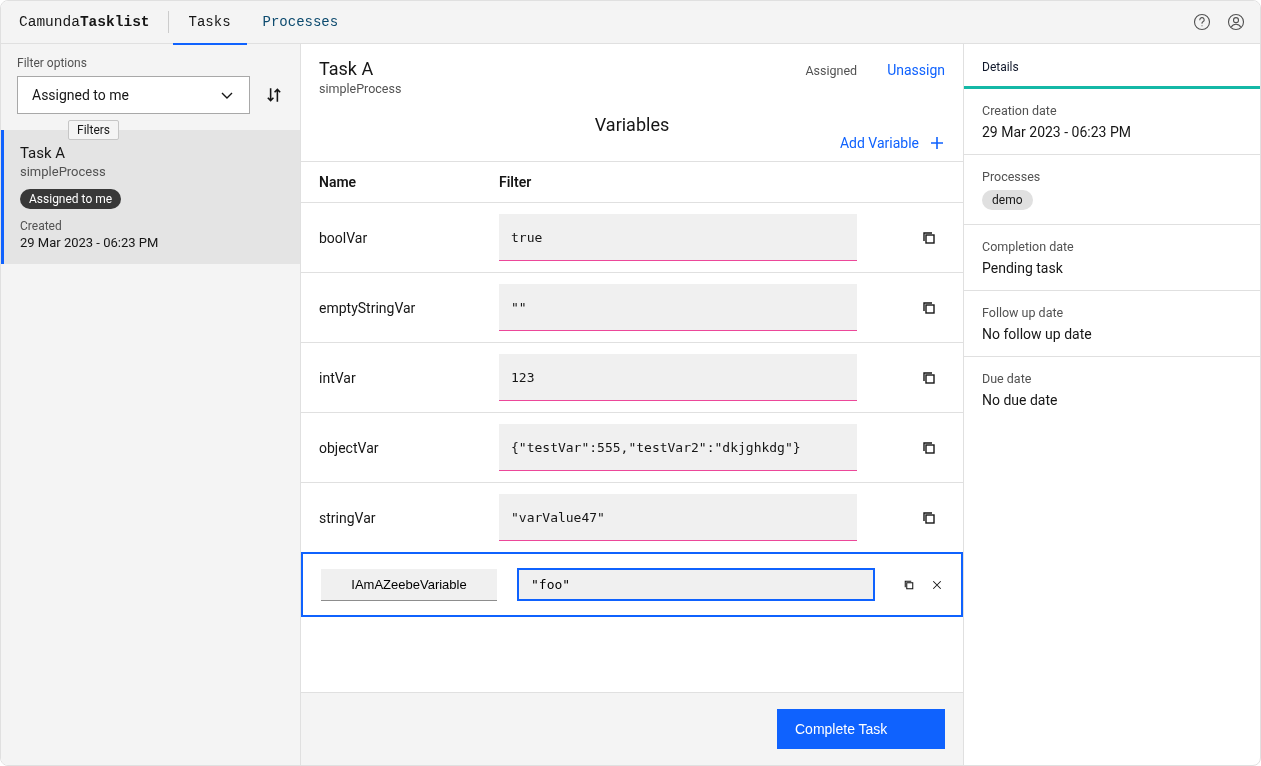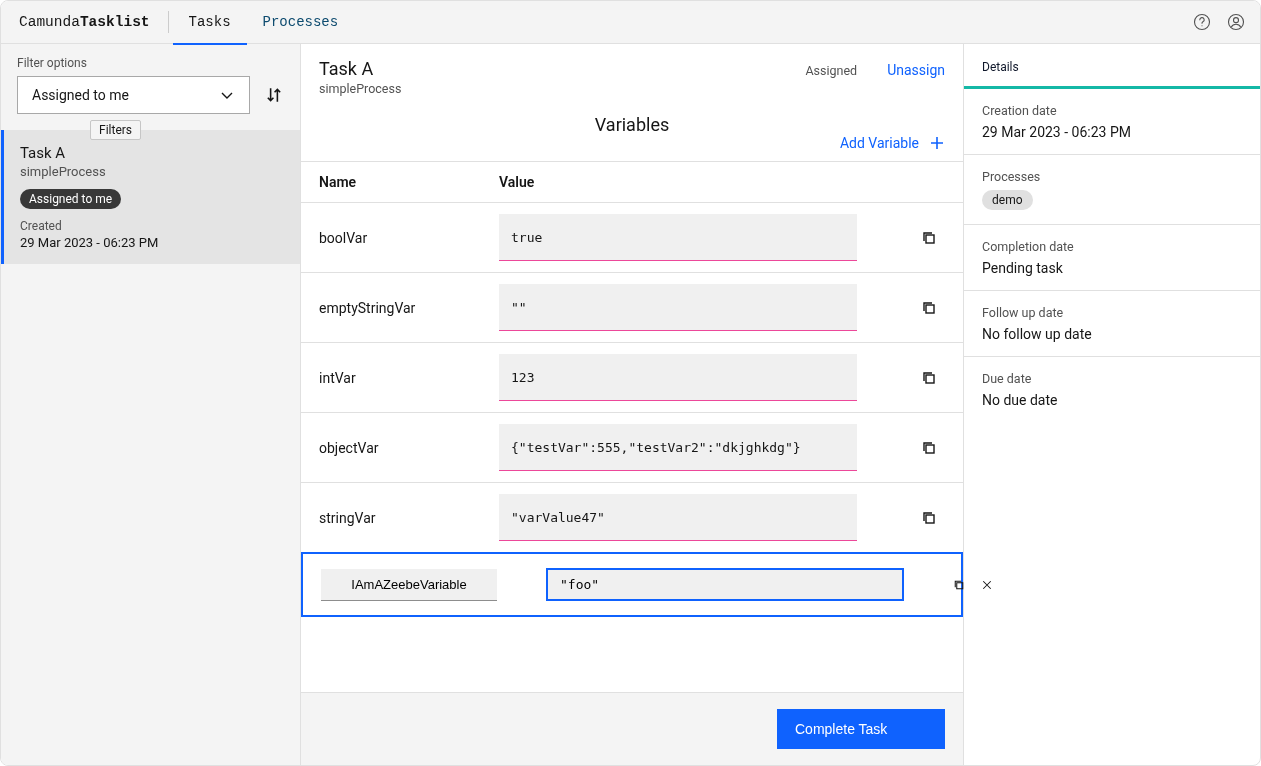--- a/index.html
+++ b/index.html
@@ -55,21 +55,21 @@
   }
   .task-card .title { font-size:15px; color:#161616; font-weight:400; }
   .task-card .proc { font-size:13px; color:#525252; margin-top:2px; }
   .chip {
     display:inline-block; background:#383838; color:#fff; border-radius:11px;
     font-size:12px; padding: 3px 9px; margin-top:10px;
   }
   .created-lbl { color:#525252; font-size:12px; margin-top:10px; }
   .created-val { font-size:13px; margin-top:2px; }
   .filters-badge {
-    position:absolute; top:-10px; left:86px; background:#f4f4f4; border:1px solid #c6c6c6;
+    position:absolute; top:-10px; left:64px; background:#f4f4f4; border:1px solid #c6c6c6;
     padding:2px 8px; font-size:12px; border-radius:2px;
   }
 
   
   .center { flex:1; display:flex; flex-direction:column; min-width:0; border-right:1px solid #e0e0e0; }
   .task-head { padding: 14px 18px 10px; border-bottom:1px solid #e0e0e0; }
   .task-head-top { display:flex; align-items:flex-start; }
   .task-title { font-size:18px; }
   .task-proc { font-size:12.5px; color:#525252; margin-top:2px; }
   .task-right { margin-left:auto; display:flex; align-items:center; gap:30px; padding-top:4px; }
@@ -208,21 +208,21 @@
               <path d="M8 2v12M2 8h12"></path>
             </svg>
         </div>
       </div>
     </div>
 
     <table class="vartable">
       <thead>
         <tr>
           <th class="name-col">Name</th>
-          <th>Value</th>
+          <th>Filter</th>
           <th class="icon-cell"></th>
         </tr>
       </thead>
       <tbody id="var-rows">
           <tr>
             <td class="name-col">boolVar</td>
             <td>
               <div class="val-cell">true</div>
             </td>
             <td class="icon-cell">
@@ -286,21 +286,21 @@
                 <svg class="svgi" viewBox="0 0 16 16" fill="none" stroke="#161616" stroke-width="1.4">
                   <rect x="5" y="5" width="8" height="8"></rect>
                   <path d="M3 11V3h8"></path>
                 </svg>
               </div>
             </td>
           </tr>
         </tbody>
     </table>
 
-    <div class="newrow-box" style="margin:0;gap:29px;">
+    <div class="newrow-box" style="margin:0;">
       <input class="name-input" value="IAmAZeebeVariable" style="">
       <input class="val-input" value="&quot;foo&quot;" style="">
       <div class="row-icons" style="margin-left:20px;">
         <svg class="svgi" viewBox="0 0 16 16" fill="none" stroke="#161616" stroke-width="1.4">
             <rect x="5" y="5" width="8" height="8"></rect>
             <path d="M3 11V3h8"></path>
           </svg>
         <svg class="svgi" viewBox="0 0 16 16" fill="none" stroke="#161616" stroke-width="1.4">
             <path d="M3 3l10 10M13 3L3 13"></path>
           </svg>

